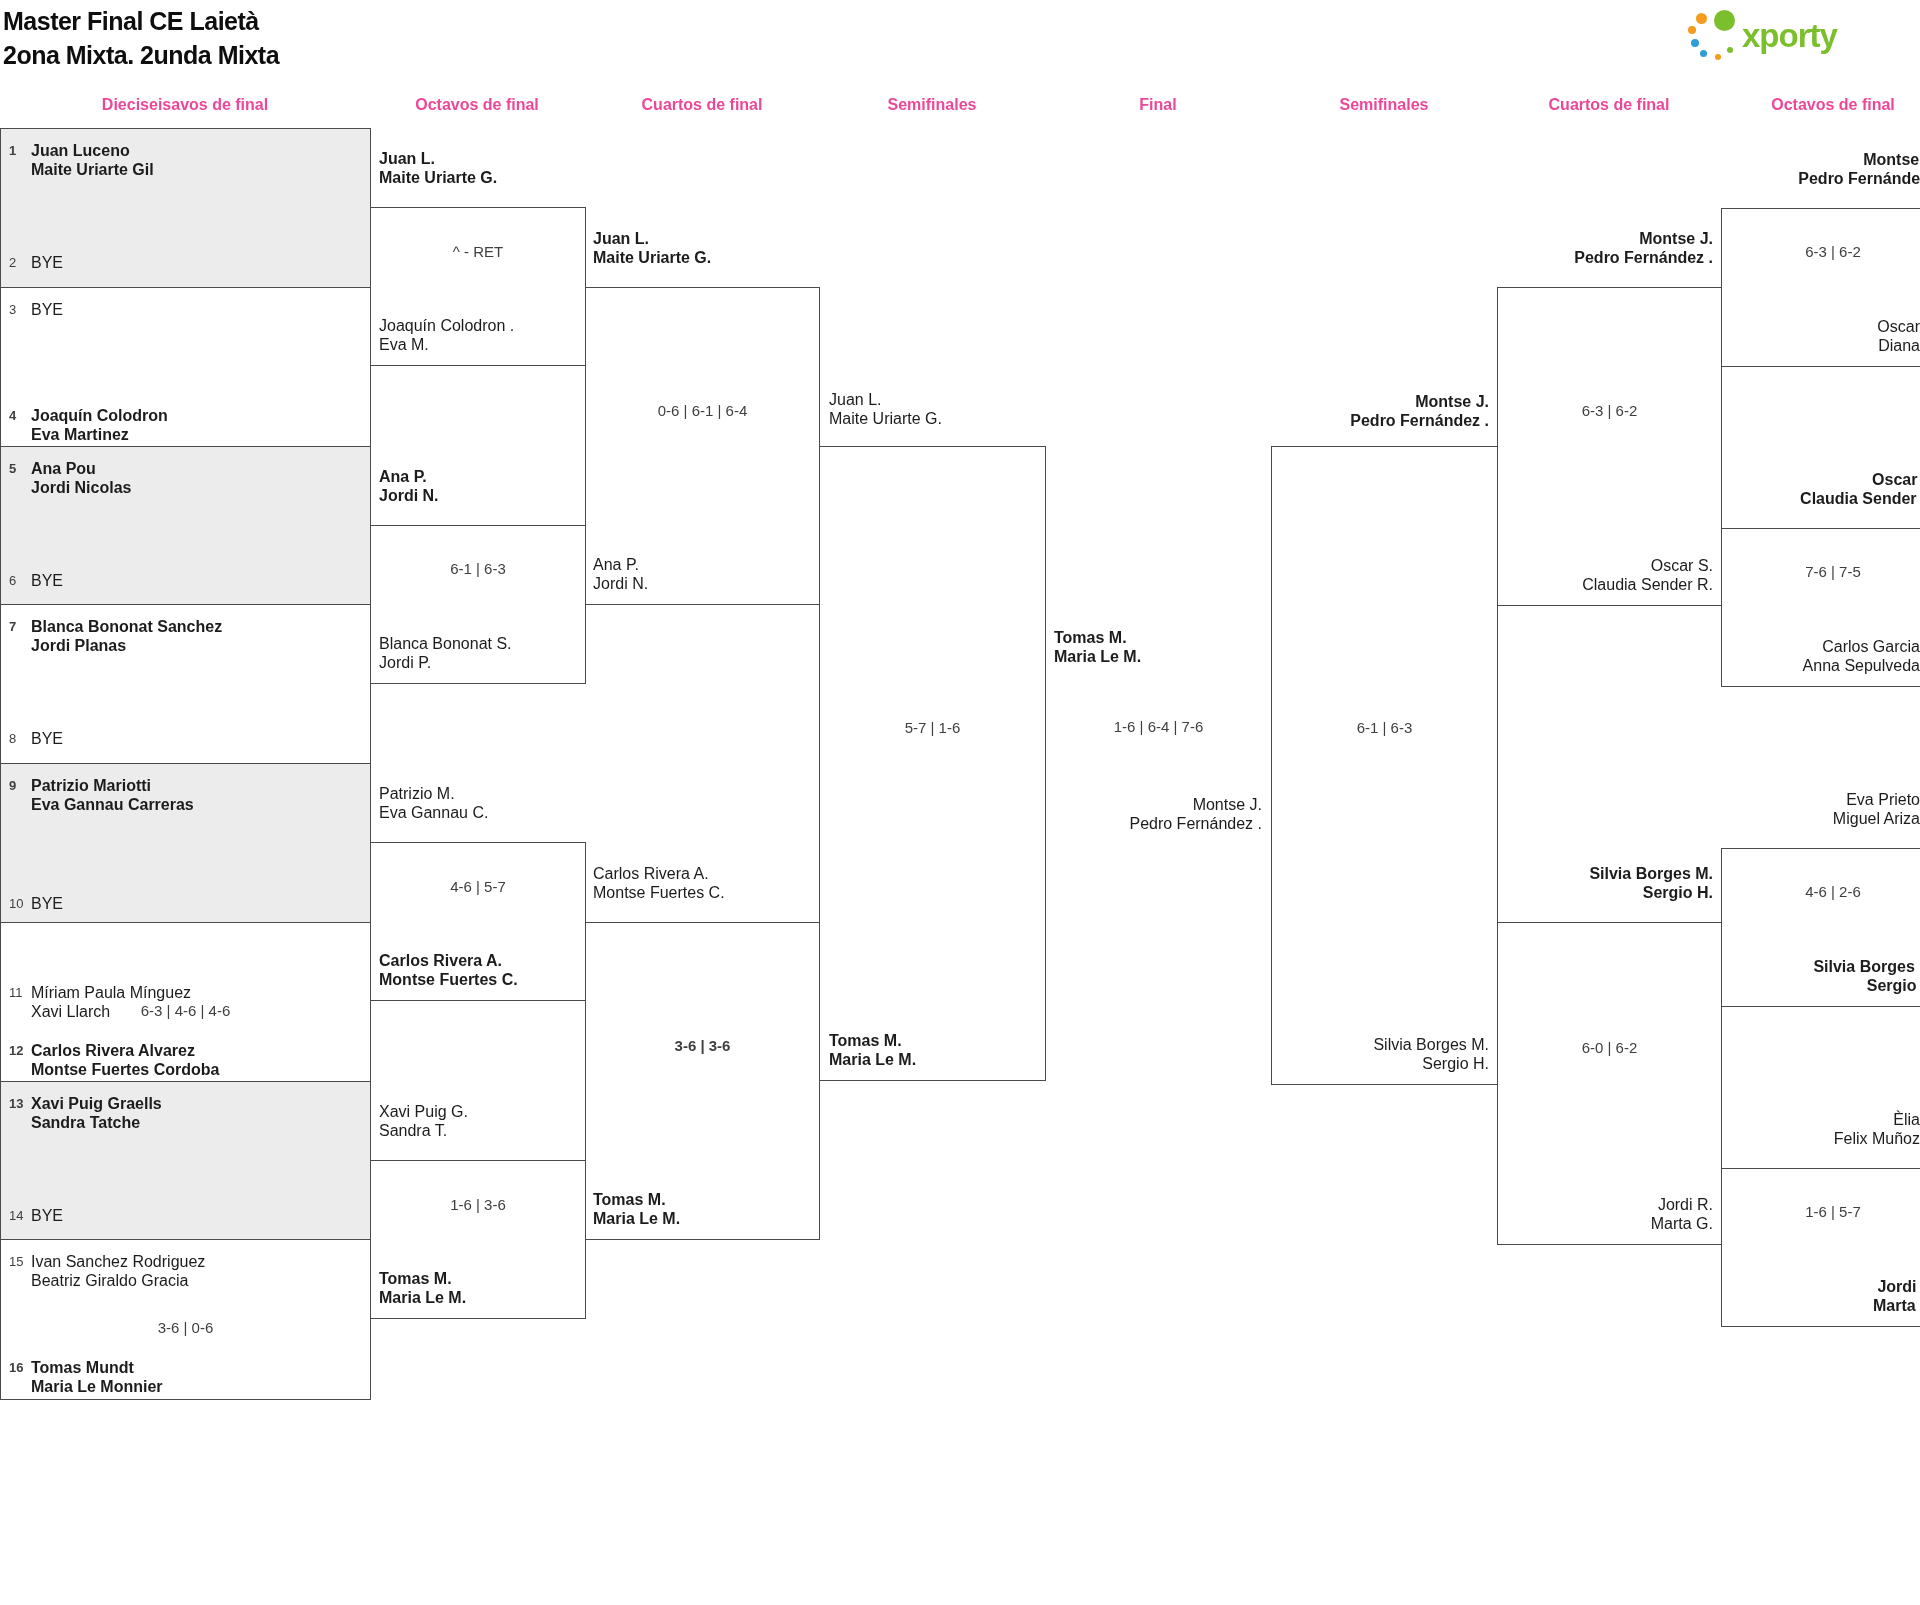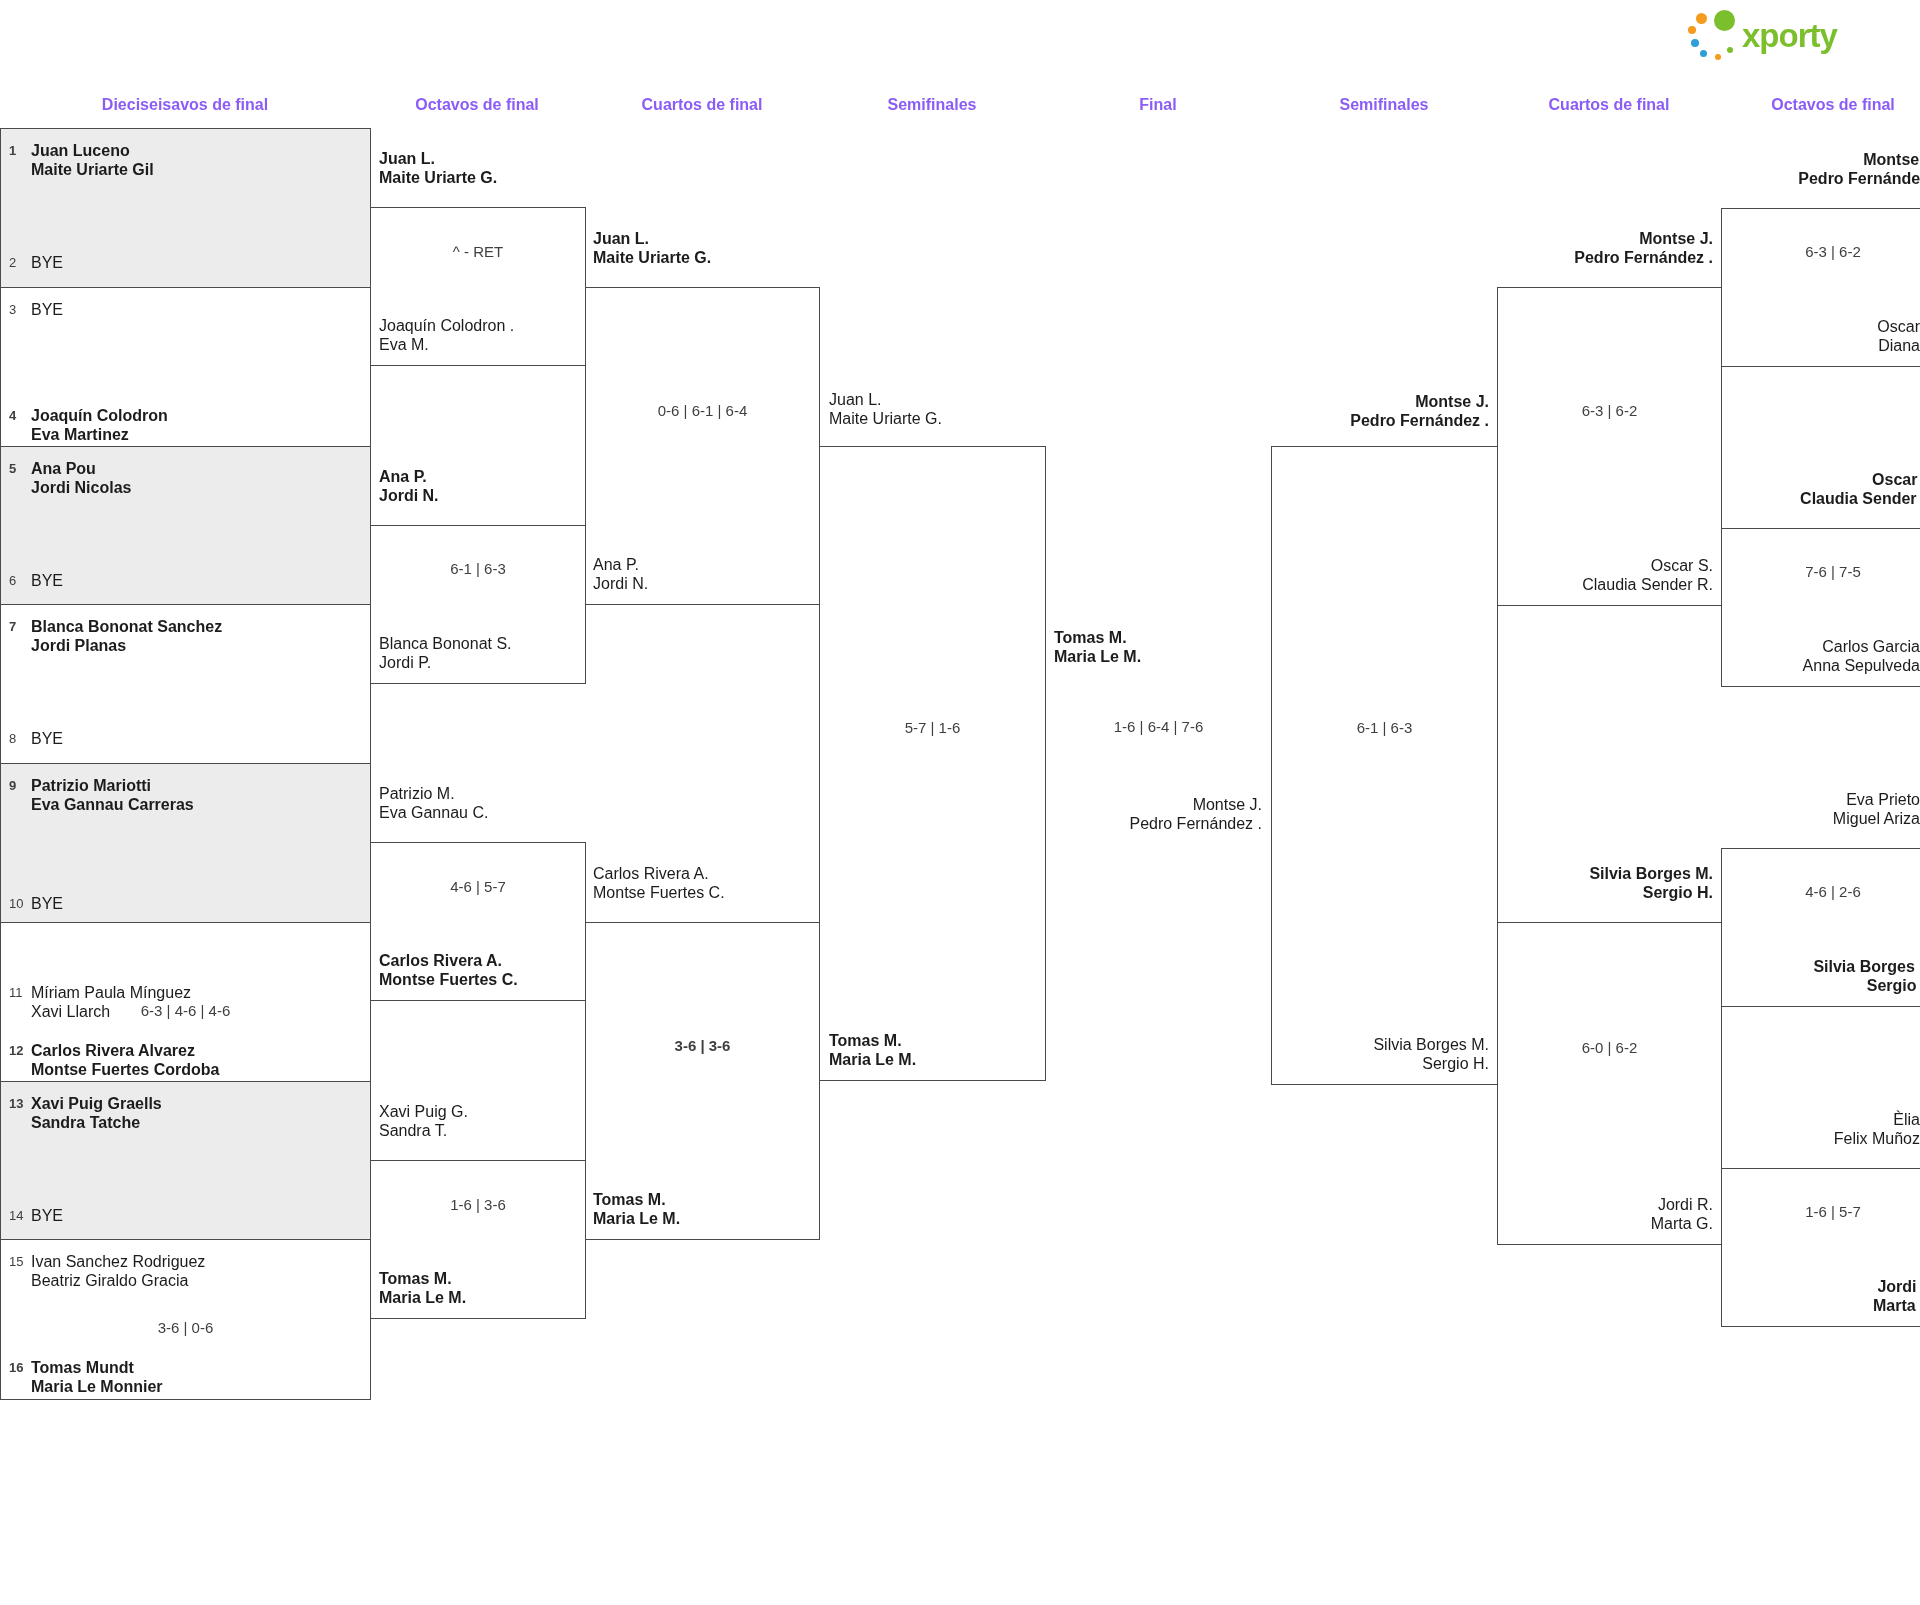--- a/index.html
+++ b/index.html
@@ -3,21 +3,21 @@
 <meta charset="utf-8">
 <style>
   html,body{margin:0;padding:0;background:#fff;}
   body{font-family:"Liberation Sans",sans-serif;}
   #canvas{position:relative;width:1920px;height:1605px;background:#fff;overflow:hidden;}
 
   .title{position:absolute;left:3px;top:4px;font-size:25px;line-height:34px;font-weight:700;
          color:#0e0e0e;letter-spacing:-0.5px;white-space:nowrap;}
 
   .hdr{position:absolute;top:96px;width:240px;text-align:center;font-size:16px;font-weight:600;
-       color:#8b5cf6;white-space:nowrap;}
+       color:#ec4899;white-space:nowrap;}
 
   .seedwrap{position:absolute;left:0;top:128px;width:371px;height:1272px;border:1px solid #4a4a4a;
             box-sizing:border-box;}
   .seedrow{position:relative;width:100%;box-sizing:border-box;border-bottom:1px solid #4a4a4a;}
   .seedrow.last{border-bottom:none;}
   .seedrow.shaded{background:#ececec;}
   .entry{position:absolute;left:8px;display:flex;}
   .seednum{width:22px;font-size:13px;color:#3f3f3f;padding-top:2px;flex:0 0 22px;}
   .names{font-size:16px;line-height:19px;color:#1c1c1c;white-space:nowrap;}
   .b .names,.b{font-weight:700;}
@@ -34,20 +34,24 @@
   .dots{position:absolute;left:0;top:2px;width:50px;height:52px;}
   .dot{position:absolute;border-radius:50%;}
   .wordmark{position:absolute;left:54px;top:2px;font-size:33px;line-height:52px;font-weight:800;
             letter-spacing:-1px;color:#7cbf2d;}
 </style>
 </head>
 <body>
 
 <div id="canvas">
 
+  <div class="title">
+    <div>Master Final CE Laietà</div>
+    <div>2ona Mixta. 2unda Mixta</div>
+  </div>
 
   <div class="logo">
     <div class="dots">
       <div class="dot" style="left:26px;top:0;width:21px;height:21px;background:#7cbf2d;"></div>
       <div class="dot" style="left:8px;top:3px;width:11px;height:11px;background:#f59b1e;"></div>
       <div class="dot" style="left:0;top:16px;width:8px;height:8px;background:#f59b1e;"></div>
       <div class="dot" style="left:3px;top:29px;width:8px;height:8px;background:#2d9fd6;"></div>
       <div class="dot" style="left:12px;top:40px;width:7px;height:7px;background:#2d9fd6;"></div>
       <div class="dot" style="left:27px;top:44px;width:6px;height:6px;background:#f59b1e;"></div>
       <div class="dot" style="left:39px;top:37px;width:6px;height:6px;background:#7cbf2d;"></div>

